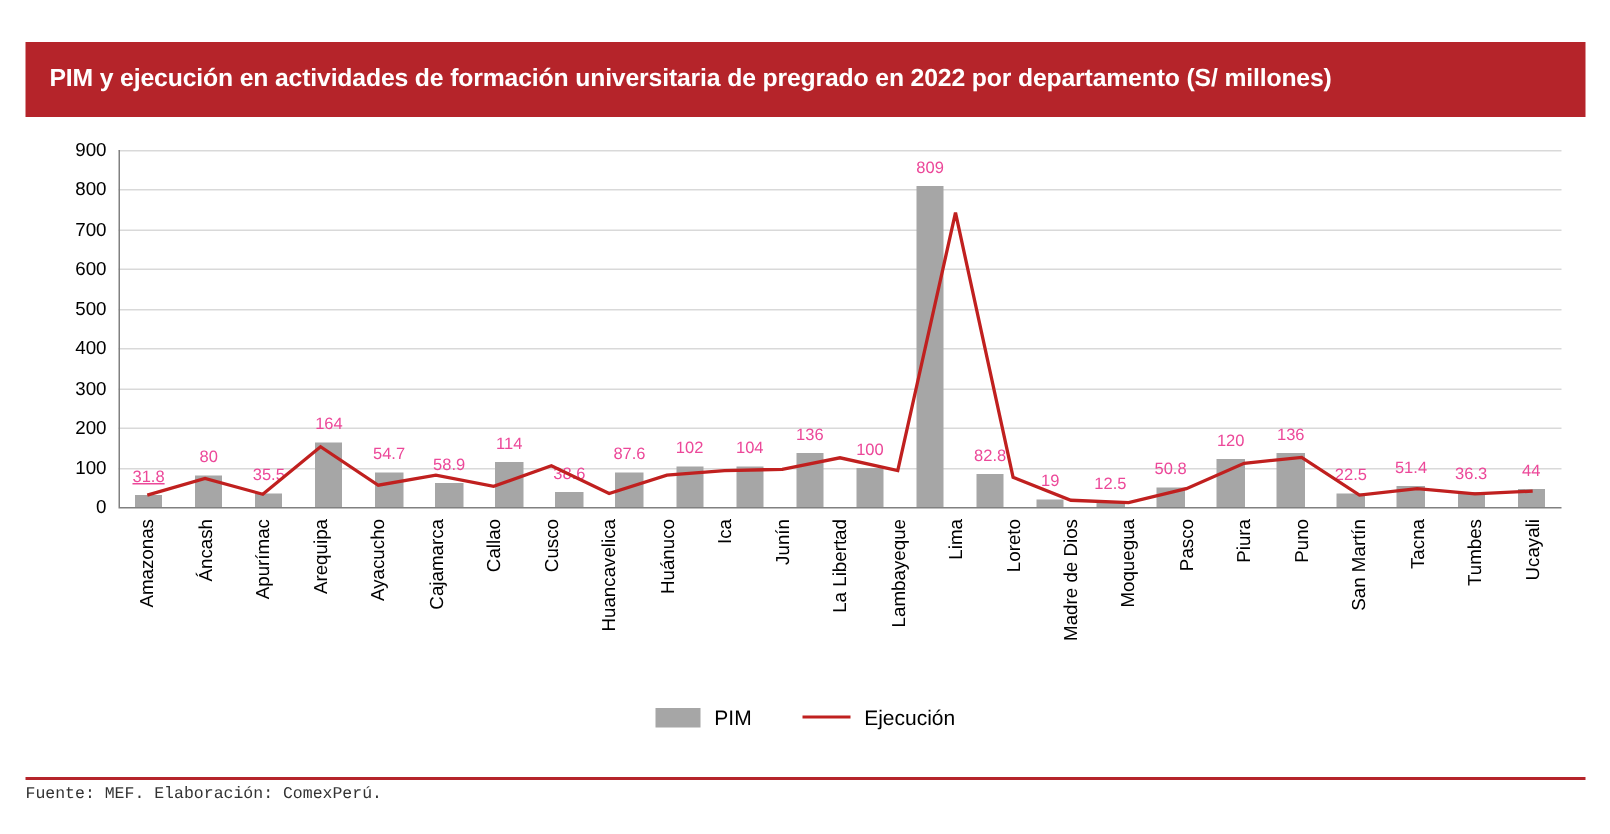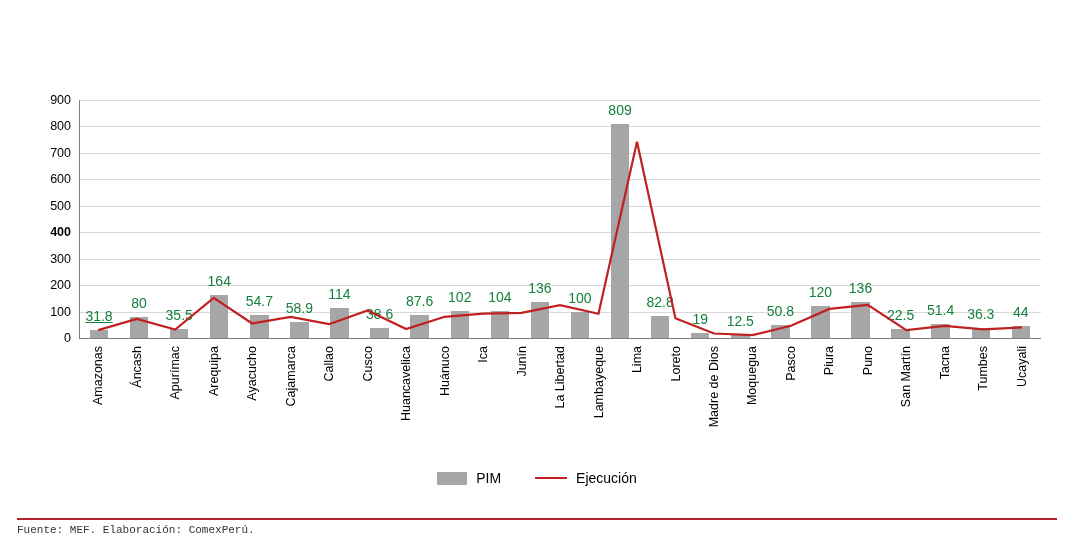--- a/index.html
+++ b/index.html
@@ -109,22 +109,22 @@
     justify-content: center;
   }
   .bar {
     width: 46%;
     background: #a6a6a6;
   }
   .datalabel {
     position: absolute;
     left: 50%;
     transform: translateX(-50%);
-    font-size: 14px;
-    color: #15803d;
+    font-size: 11px;
+    color: #ec4899;
     white-space: nowrap;
   }
   .lineholder {
     position: absolute;
     left: 0;
     top: 0;
     width: 100%;
     height: 100%;
     pointer-events: none;
   }
@@ -195,29 +195,32 @@
     font-size: 11px;
     color: #333;
     font-family: Liberation Mono, monospace;
   }
 </style>
 </head>
 <body>
 
 <div class="page">
 
+  <div class="title-bar">
+    <div class="title-text">PIM y ejecución en actividades de formación universitaria de pregrado en 2022 por departamento (S/ millones)</div>
+  </div>
 
   <div class="chart-area">
 
     <div class="axis-labels">
         <div class="ytick" style="top: 238px;">0</div>
         <div class="ytick" style="top: 211.556px;">100</div>
         <div class="ytick" style="top: 185.111px;">200</div>
         <div class="ytick" style="top: 158.667px;">300</div>
-        <div class="ytick" style="top: 132.222px; font-weight: bold;">400</div>
+        <div class="ytick" style="top: 132.222px;">400</div>
         <div class="ytick" style="top: 105.778px;">500</div>
         <div class="ytick" style="top: 79.3333px;">600</div>
         <div class="ytick" style="top: 52.8889px;">700</div>
         <div class="ytick" style="top: 26.4444px;">800</div>
         <div class="ytick" style="top: 0px;">900</div>
       </div>
 
     <div class="plot">
         <div class="gridline" style="top: 0px;"></div>
         <div class="gridline" style="top: 26.4444px;"></div>

